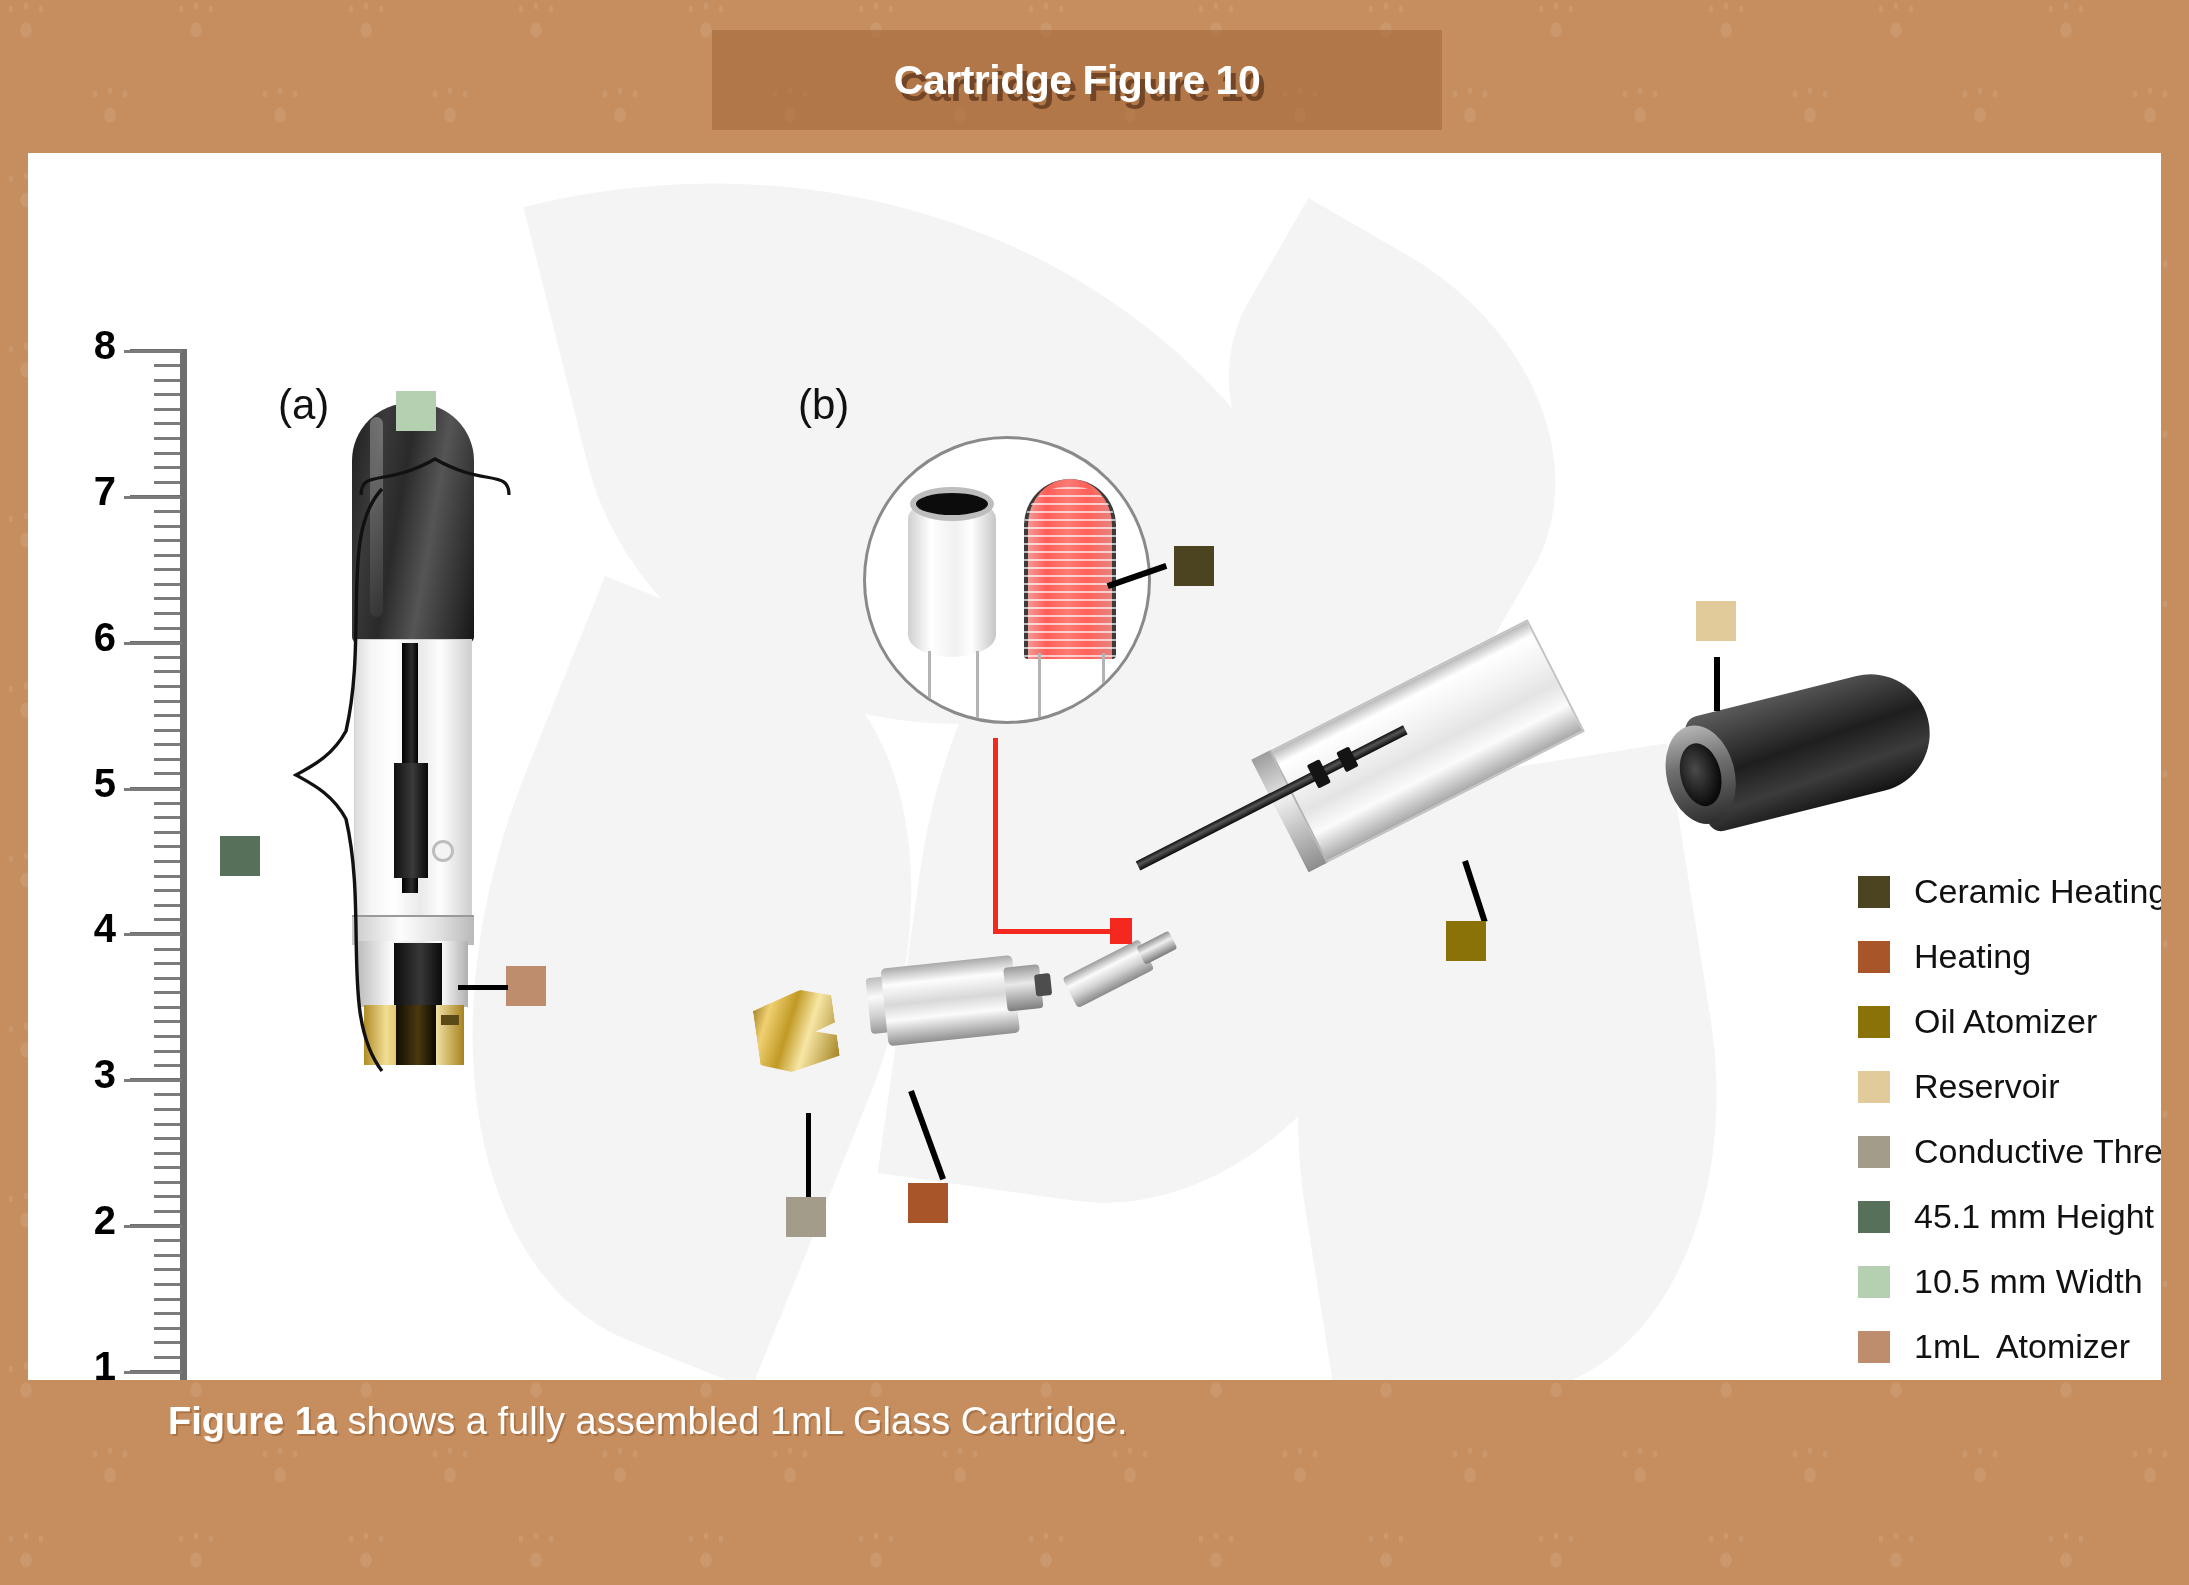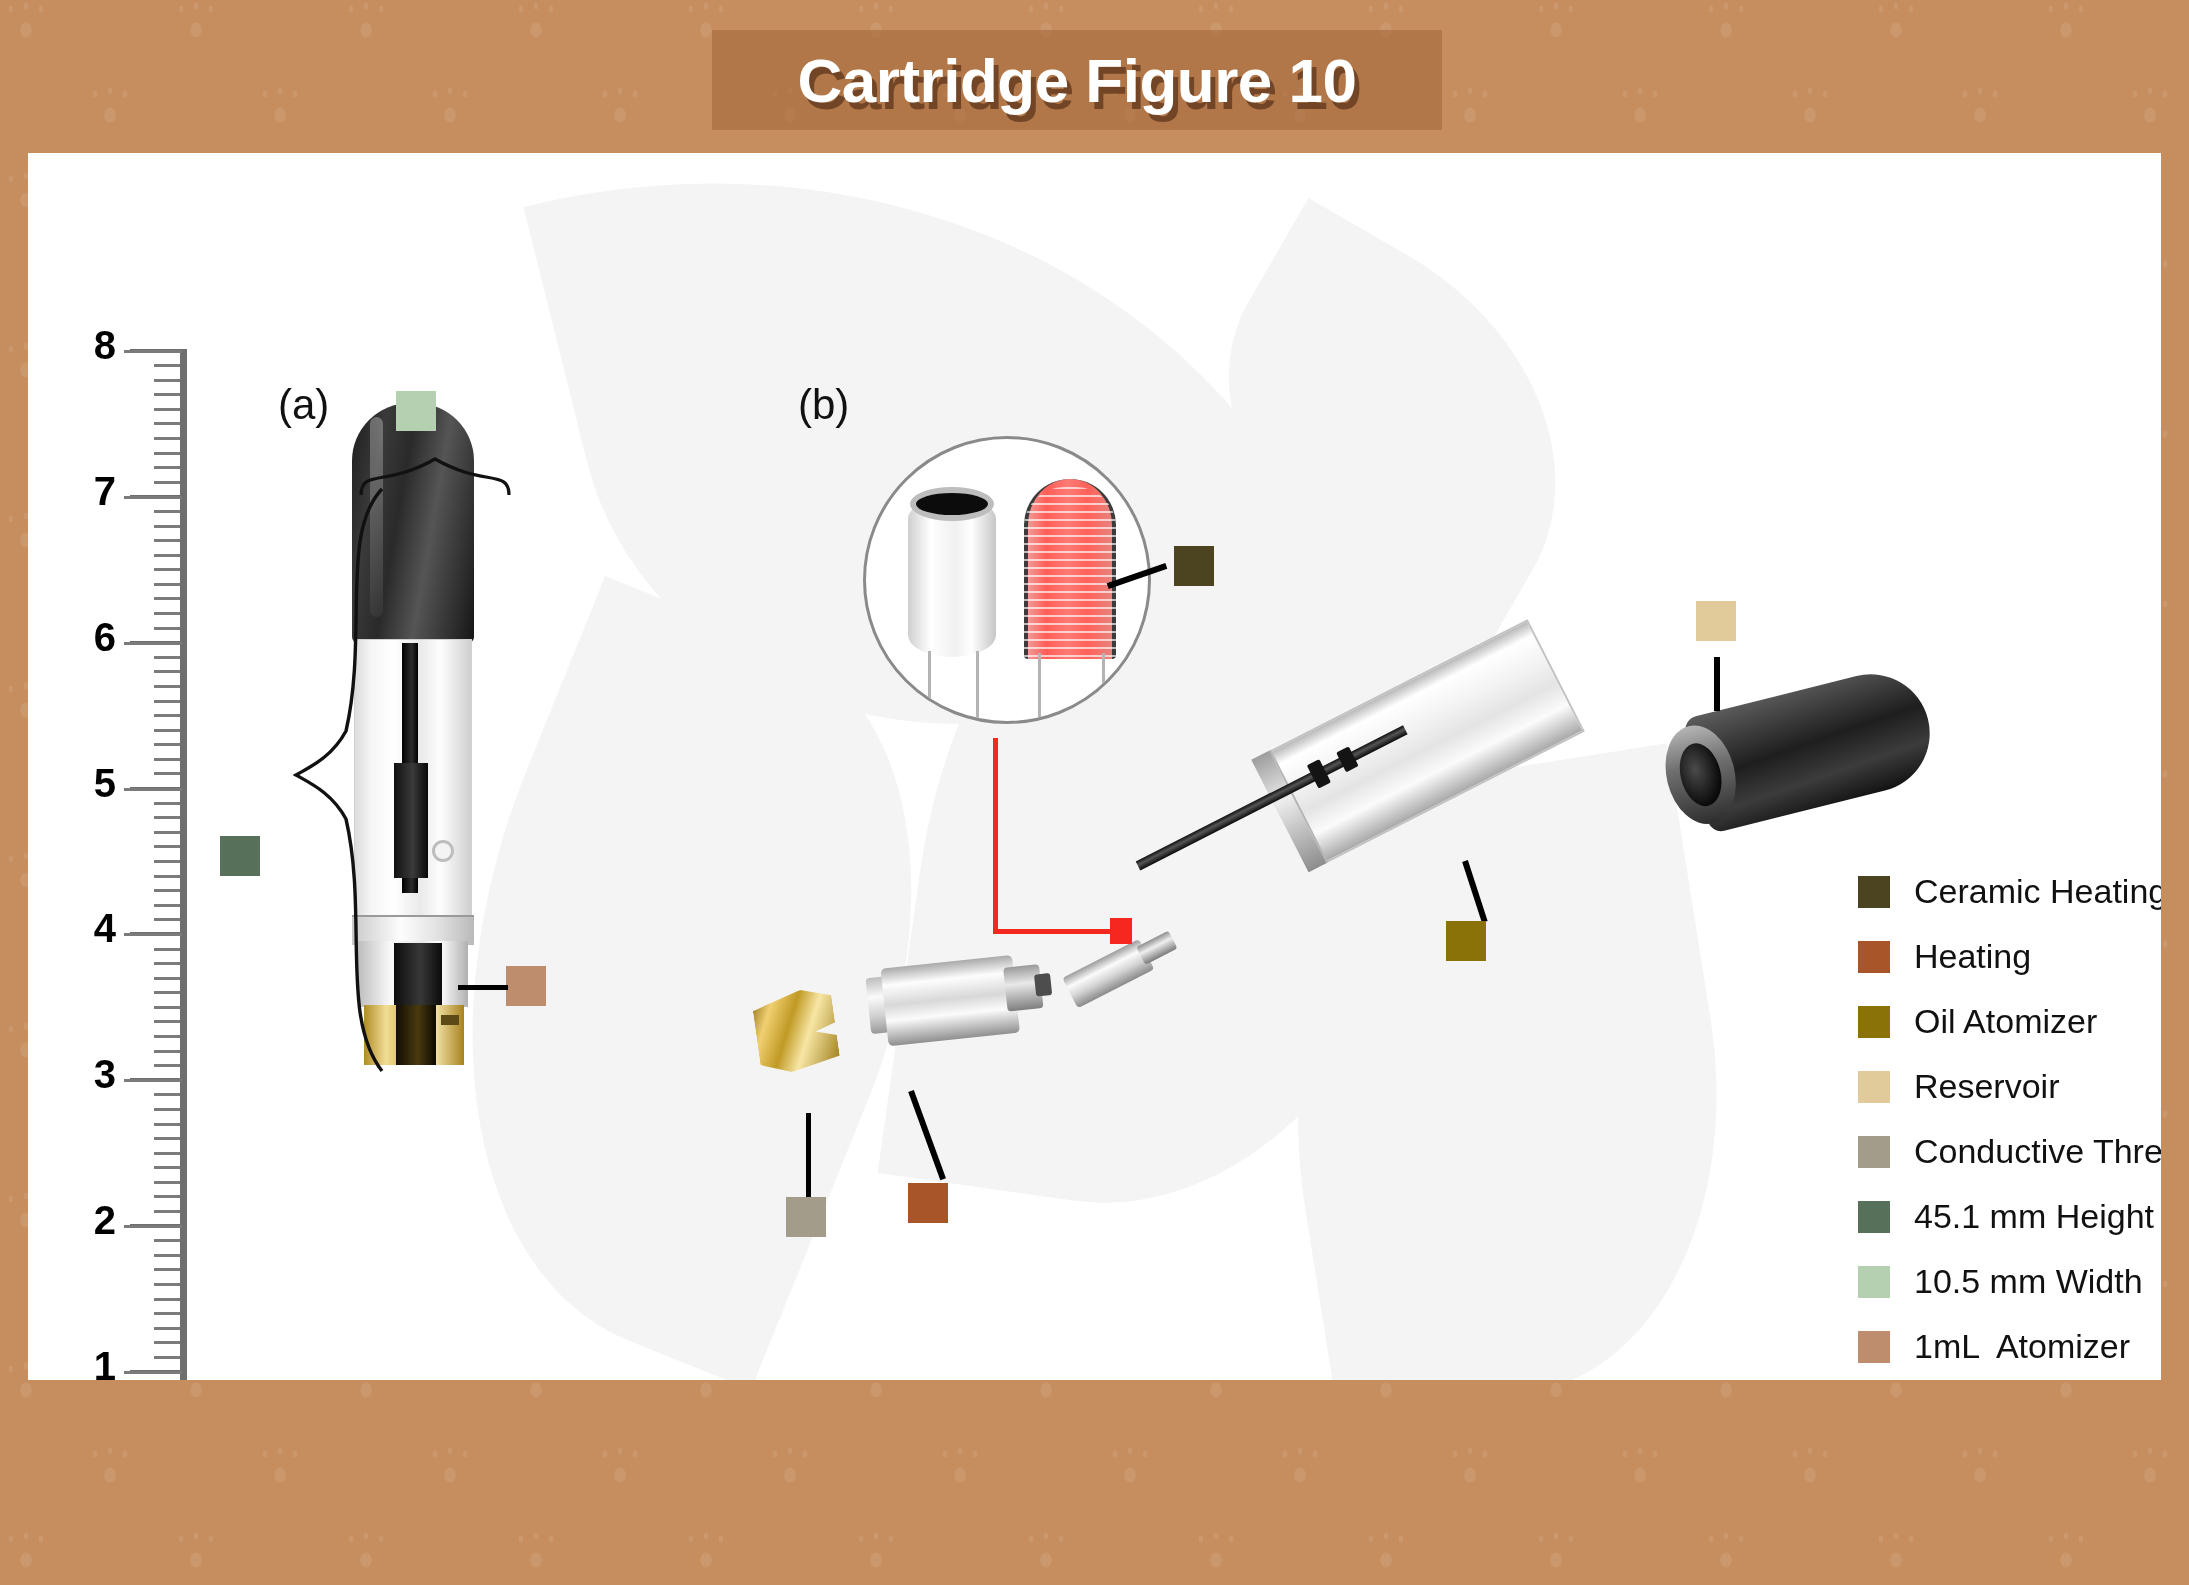--- a/index.html
+++ b/index.html
@@ -27,21 +27,21 @@
 
   
   #title-banner {
     position: absolute;
     left: 712px; top: 30px;
     width: 730px; height: 100px;
     background: rgba(160,100,52,0.55);
     display: flex; align-items: center; justify-content: center;
   }
   #title-text {
-    font-size: 62px; font-weight: bold; color: #ffffff;
+    font-size: 41px; font-weight: bold; color: #ffffff;
     letter-spacing: -0.5px;
     text-shadow: 5px 7px 0 rgba(60,30,10,0.55);
     white-space: nowrap;
   }
 
   
   #figure-panel {
     position: absolute;
     left: 28px; top: 153px;
     width: 2133px; height: 1227px;
@@ -523,14 +523,17 @@
           <div class="legend-label">10.5 mm Width</div>
         </div>
         <div class="legend-row">
           <div class="legend-swatch" style="background: rgb(189, 141, 109);"></div>
           <div class="legend-label">1mL  Atomizer</div>
         </div>
       </div>
 
   </div>
 
+  <div class="caption" id="caption-1">
+    <b>Figure 1a</b><span> shows a fully assembled 1mL Glass Cartridge.</span>
+  </div>
 
 </div>
 
 </body></html>

